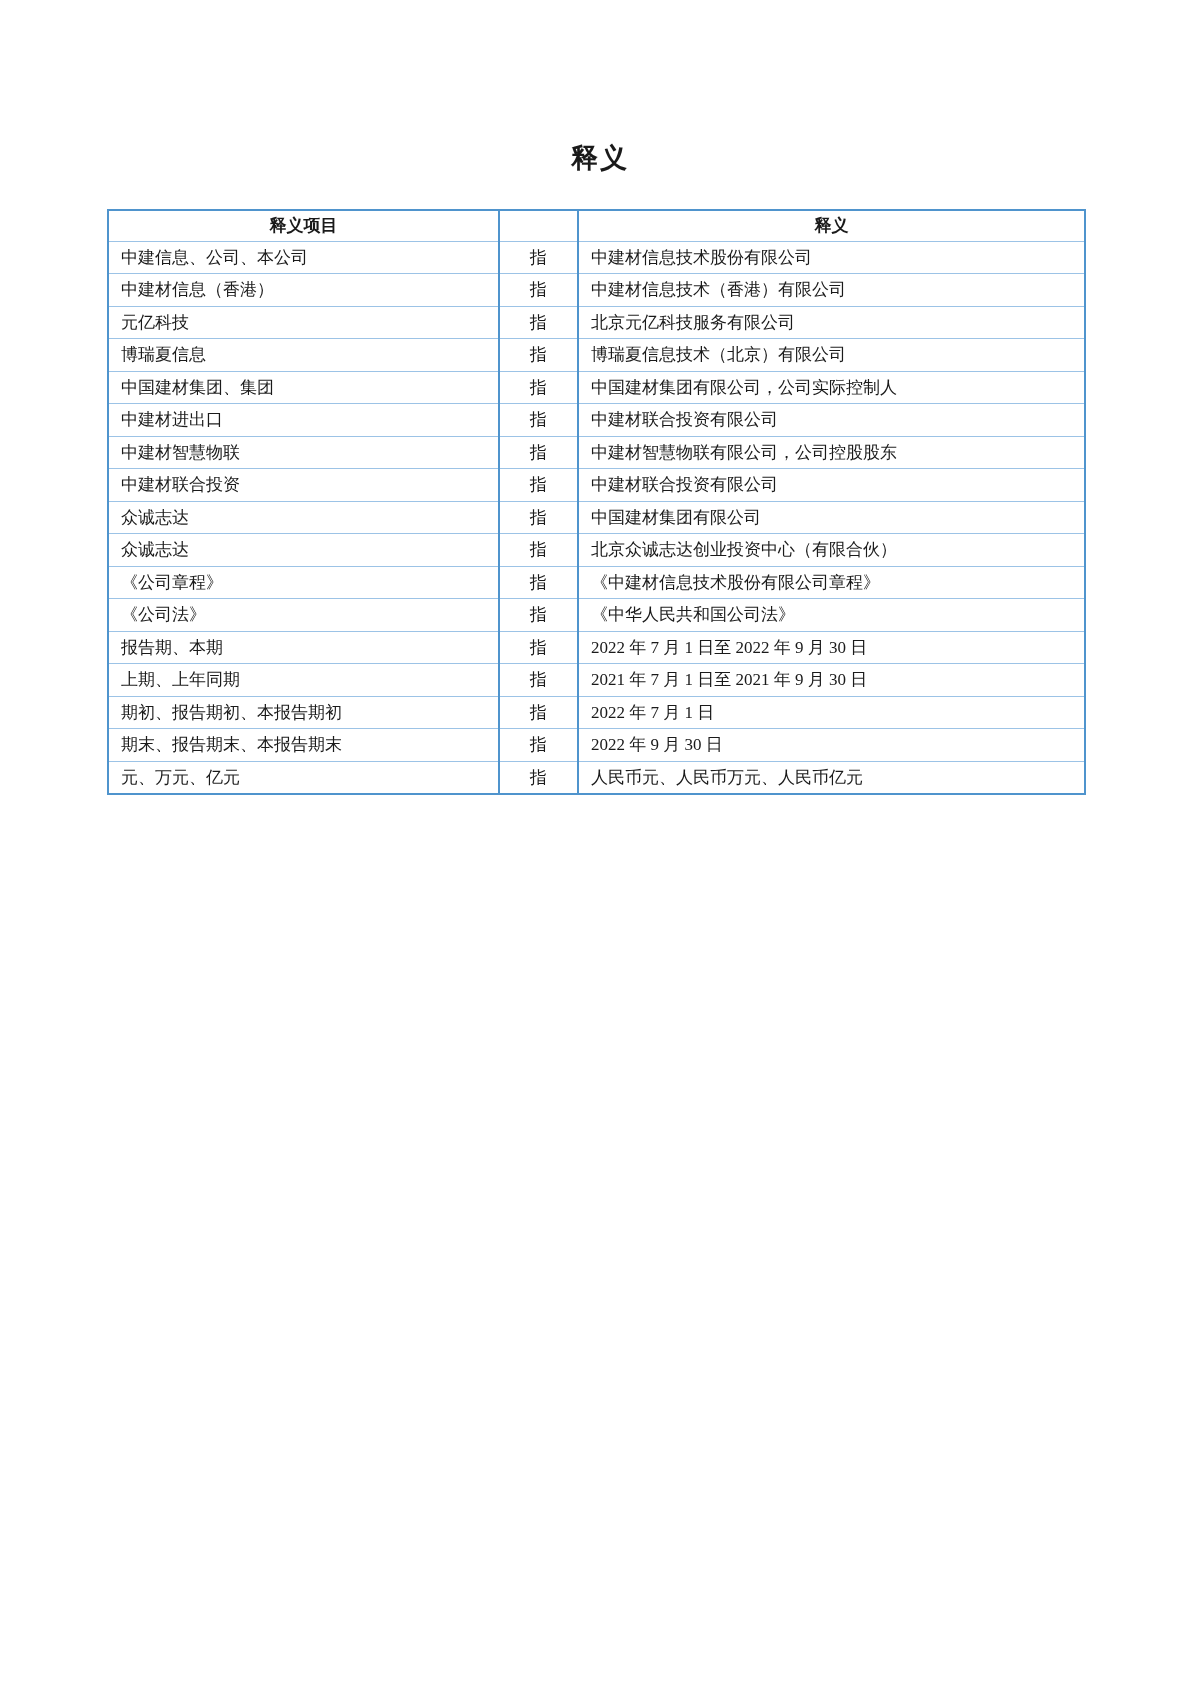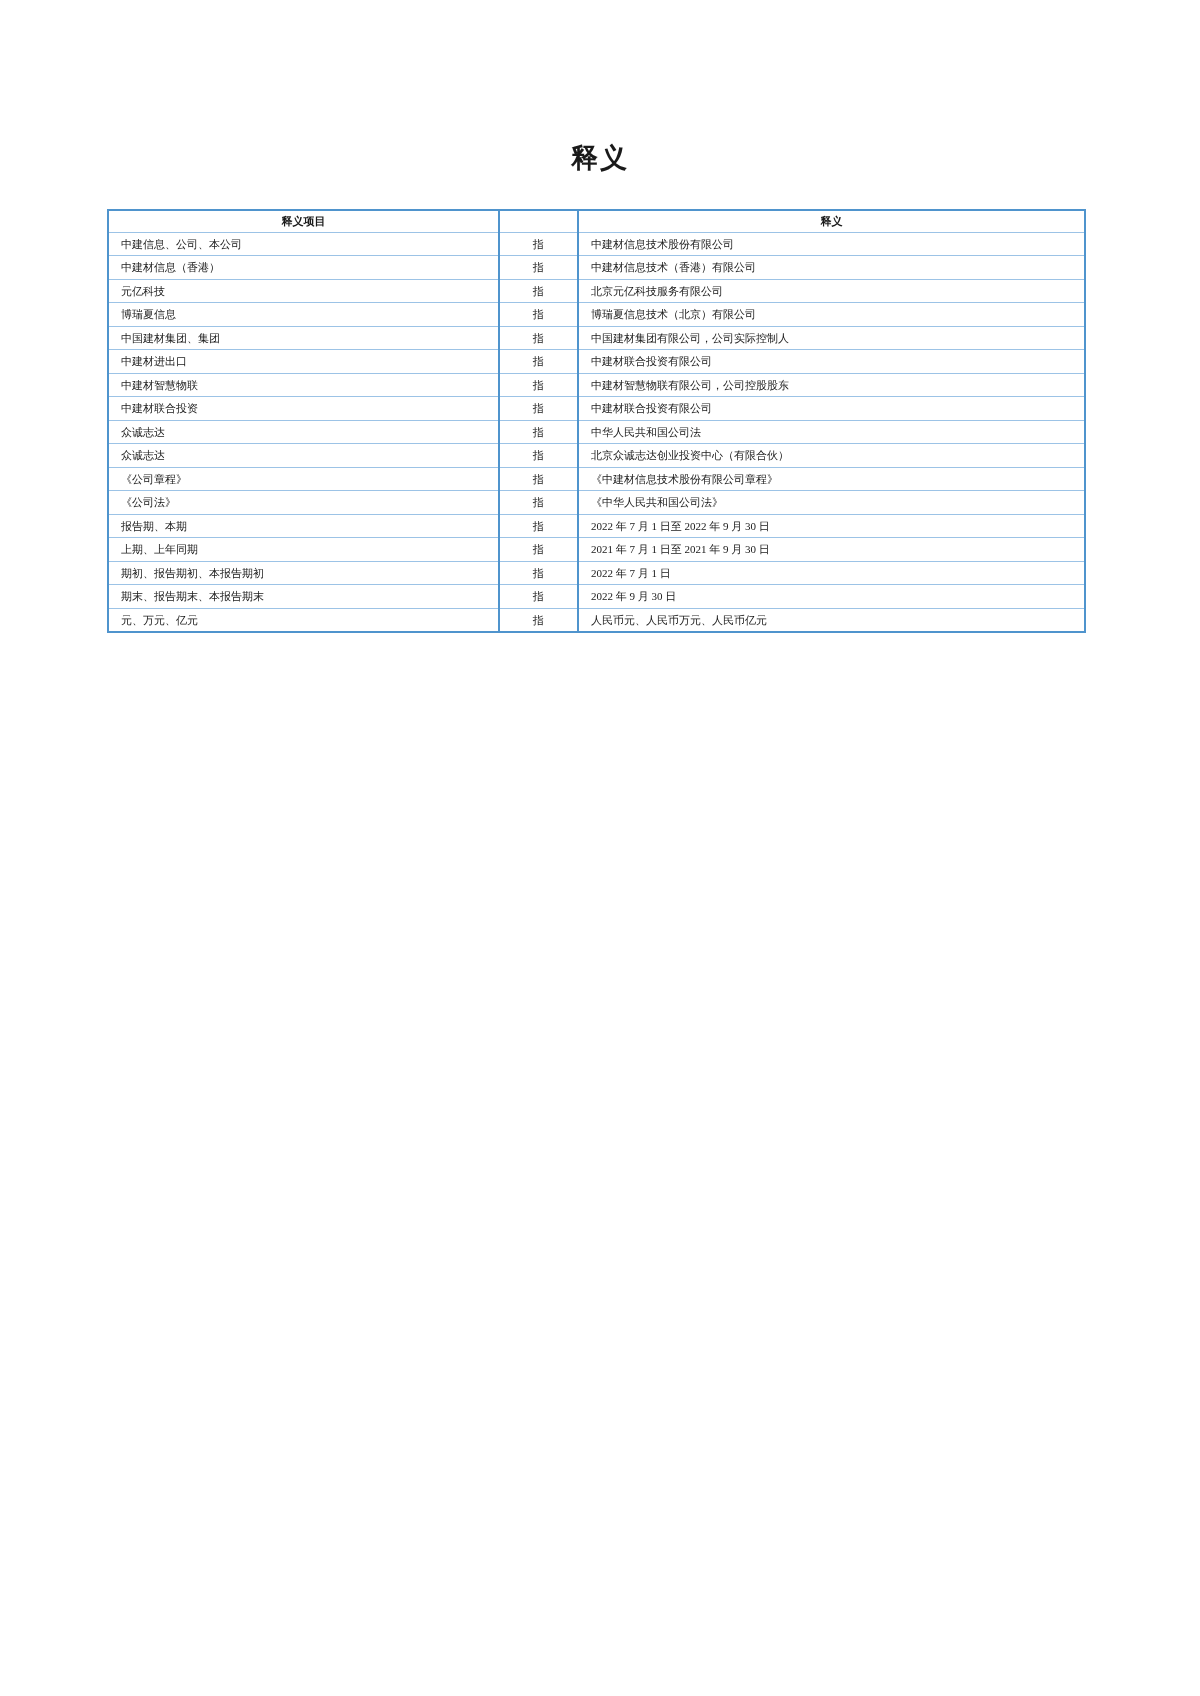--- a/index.html
+++ b/index.html
@@ -23,21 +23,21 @@
     font-size: 27px;
     letter-spacing: 2px;
   }
   table.def-table {
     position: absolute;
     left: 107px;
     top: 209px;
     width: 979px;
     border-collapse: collapse;
     table-layout: fixed;
-    font-size: 11px;
+    font-size: 17px;
   }
   table.def-table { border: 2px solid var(--border-strong, #4f94cd); }
   table.def-table th,
   table.def-table td {
     border-top: 1px solid var(--border-light, #9cc3e6);
     border-bottom: 1px solid var(--border-light, #9cc3e6);
     border-left: 2px solid var(--border-strong, #4f94cd);
     border-right: 2px solid var(--border-strong, #4f94cd);
     padding: 3px 12px;
     vertical-align: top;
@@ -122,21 +122,21 @@
           <td class="col-definition">中建材智慧物联有限公司，公司控股股东</td>
         </tr>
         <tr>
           <td class="col-term">中建材联合投资</td>
           <td class="col-connector">指</td>
           <td class="col-definition">中建材联合投资有限公司</td>
         </tr>
         <tr>
           <td class="col-term">众诚志达</td>
           <td class="col-connector">指</td>
-          <td class="col-definition">中华人民共和国公司法</td>
+          <td class="col-definition">中国建材集团有限公司</td>
         </tr>
         <tr>
           <td class="col-term">众诚志达</td>
           <td class="col-connector">指</td>
           <td class="col-definition">北京众诚志达创业投资中心（有限合伙）</td>
         </tr>
         <tr>
           <td class="col-term">《公司章程》</td>
           <td class="col-connector">指</td>
           <td class="col-definition">《中建材信息技术股份有限公司章程》</td>

